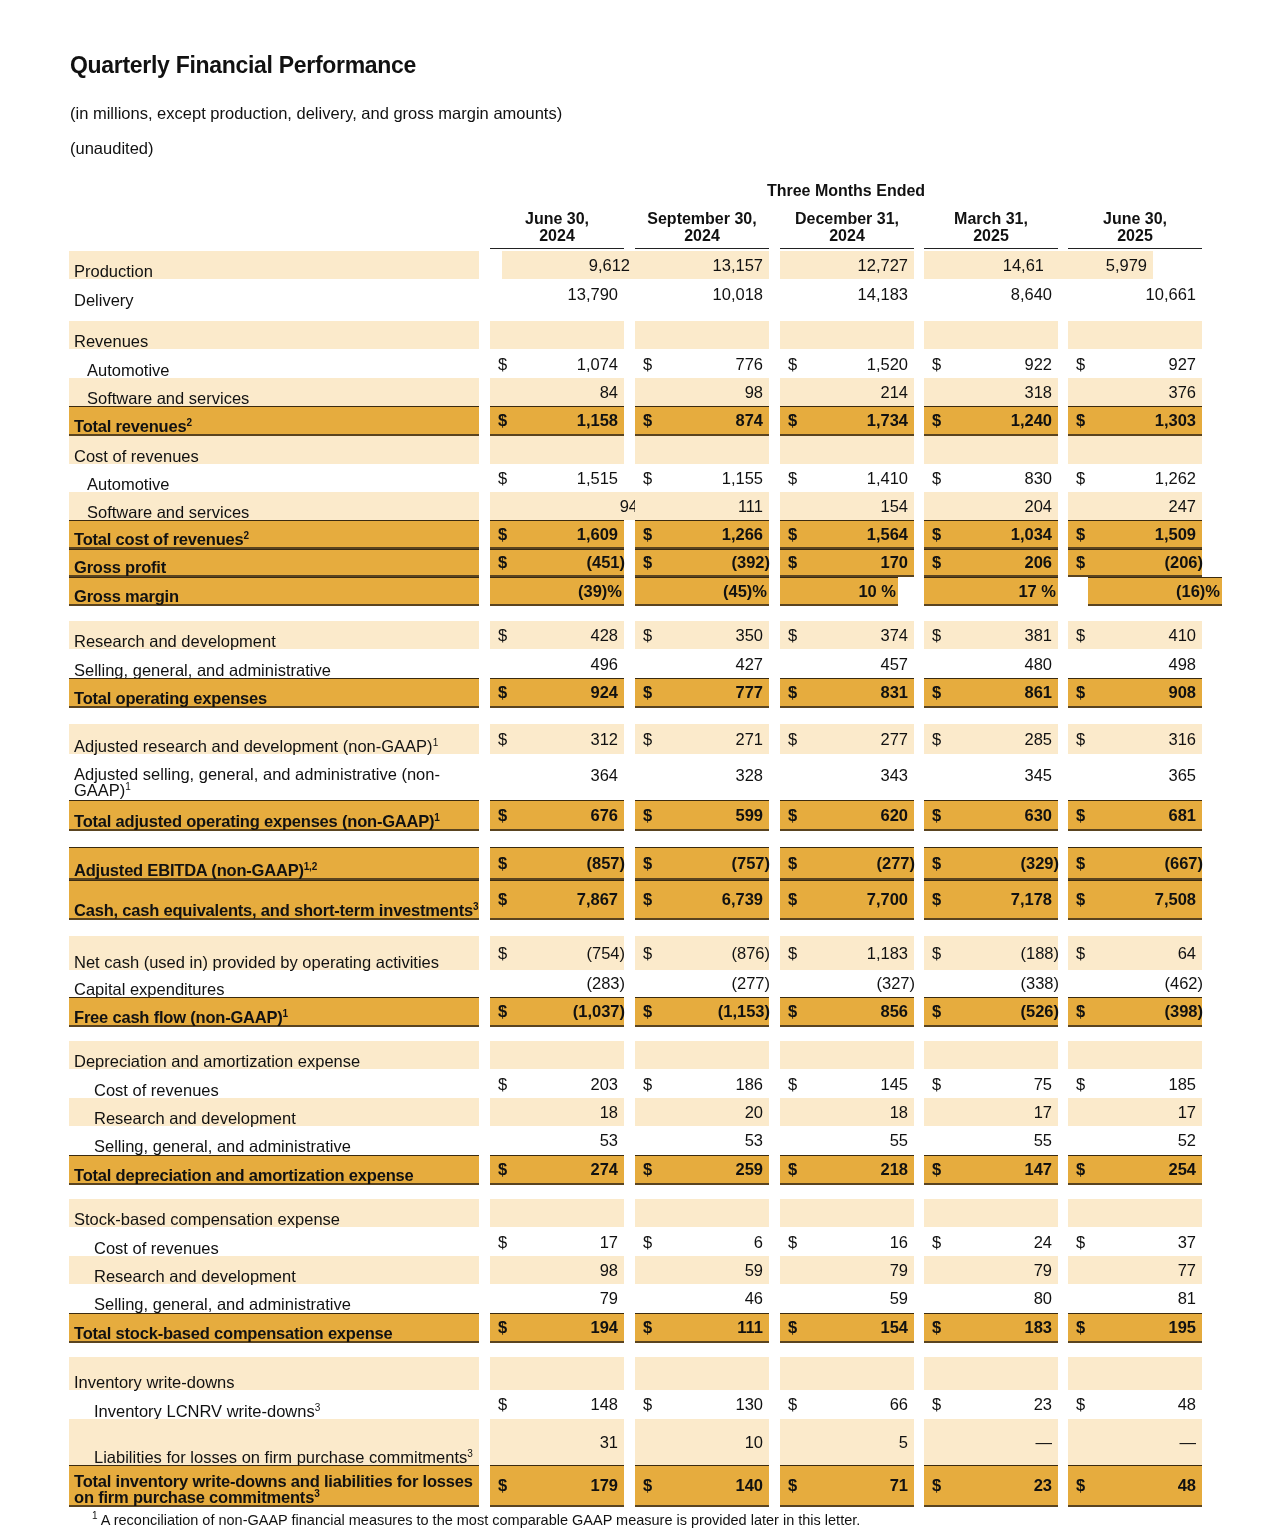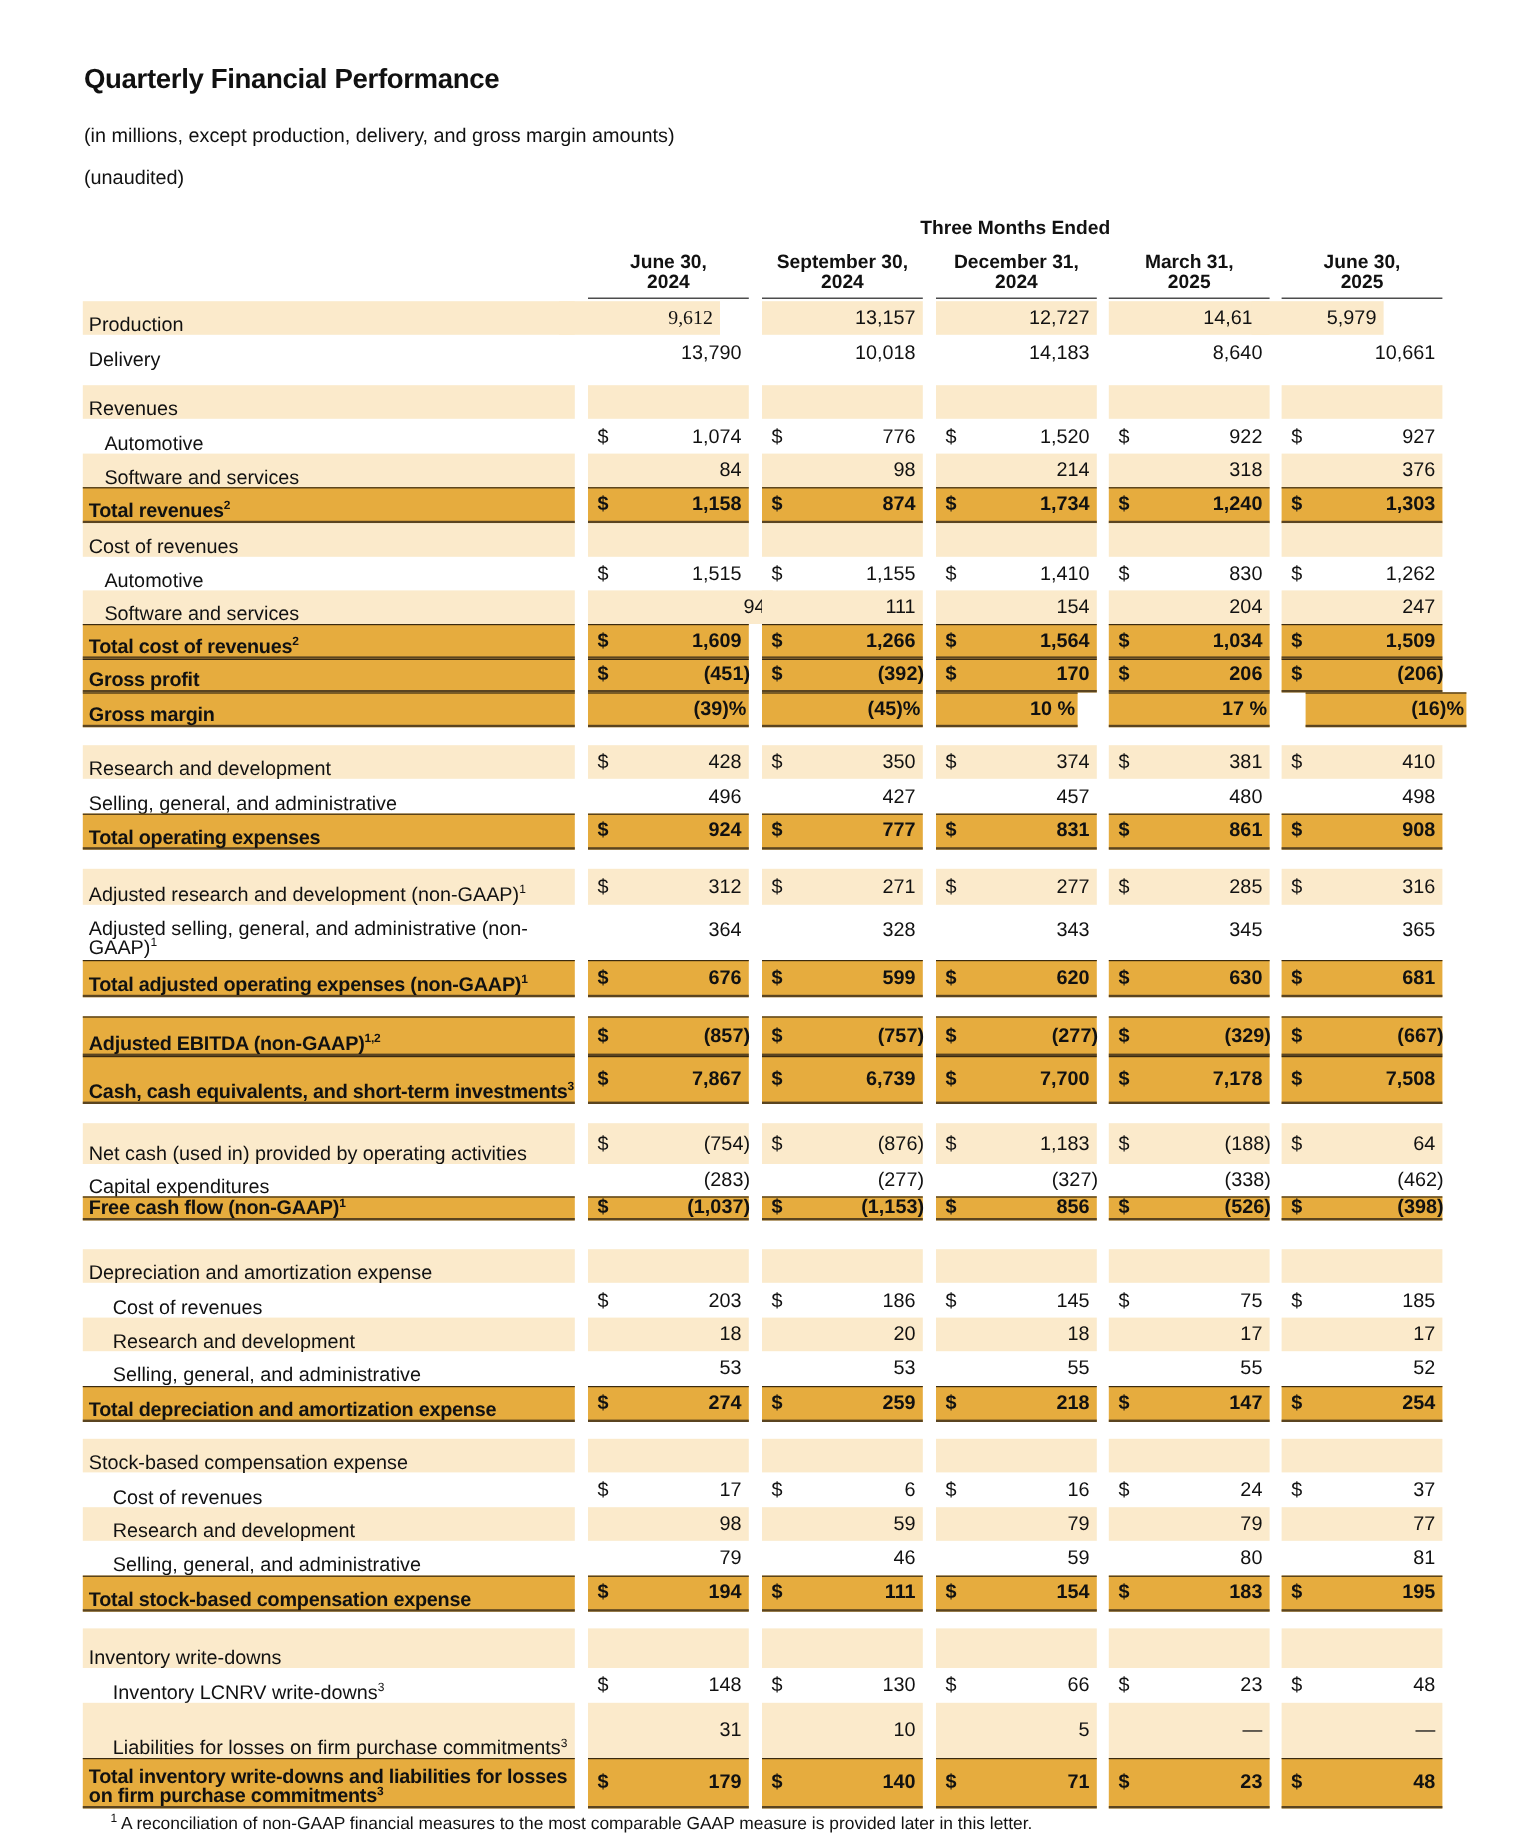--- a/index.html
+++ b/index.html
@@ -63,21 +63,21 @@
       <div>June 30,</div>
       <div>2025</div>
     </div>
     <div class="colhead-line" style="left: 1068px; width: 134px;"></div>
   </div>
 <div id="rows">
     <div class="row light" style="top: 251px; height: 28px;">
       <div class="cell label">
         <span><span>Production</span></span>
       </div>
-      <div class="cell vcell" style="left: 466px; width: 134px; font-family: Liberation Serif, serif;">
+      <div class="cell vcell" style="left: 502px; width: 134px;">
         <span class="val">9,612</span>
       </div>
       <div class="cell vcell" style="left: 635px; width: 134px;">
         <span class="val">13,157</span>
       </div>
       <div class="cell vcell" style="left: 780px; width: 134px;">
         <span class="val">12,727</span>
       </div>
       <div class="cell vcell" style="left: 924px; width: 134px;">
         <span class="val">14,611</span>
@@ -559,21 +559,21 @@
       <div class="cell vcell" style="left: 780px; width: 134px;">
         <span class="val paren">(327)</span>
       </div>
       <div class="cell vcell" style="left: 924px; width: 134px;">
         <span class="val paren">(338)</span>
       </div>
       <div class="cell vcell" style="left: 1068px; width: 134px;">
         <span class="val paren">(462)</span>
       </div>
     </div>
-    <div class="row total" style="top: 997px; height: 20px;">
+    <div class="row total" style="top: 997px; height: 30px;">
       <div class="cell label">
         <span><span>Free cash flow (non-GAAP)</span><sup>1</sup></span>
       </div>
       <div class="cell vcell" style="left: 490px; width: 134px;">
         <span class="dollar">$</span>
         <span class="val paren">(1,037)</span>
       </div>
       <div class="cell vcell" style="left: 635px; width: 134px;">
         <span class="dollar">$</span>
         <span class="val paren">(1,153)</span>

